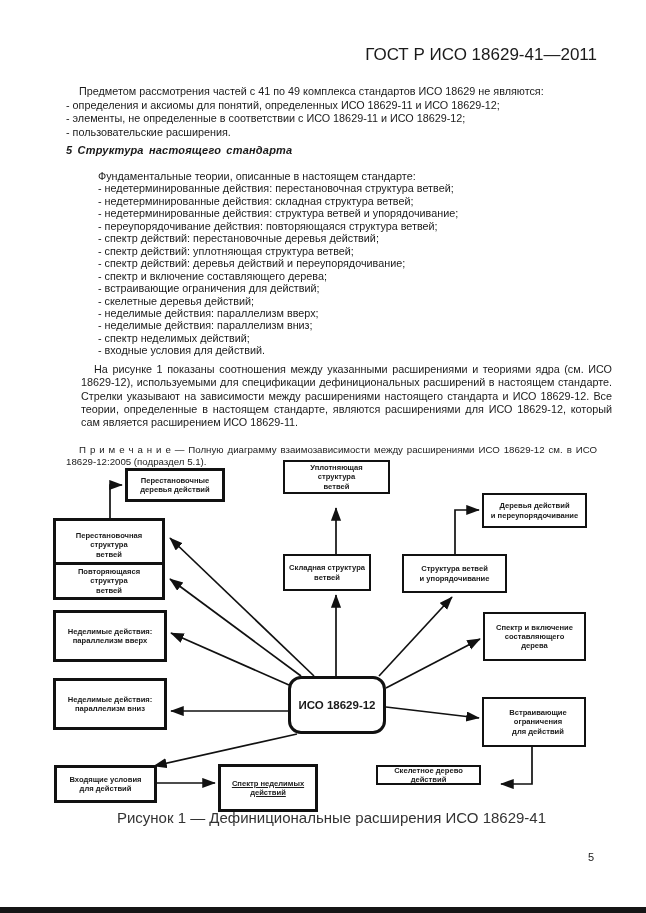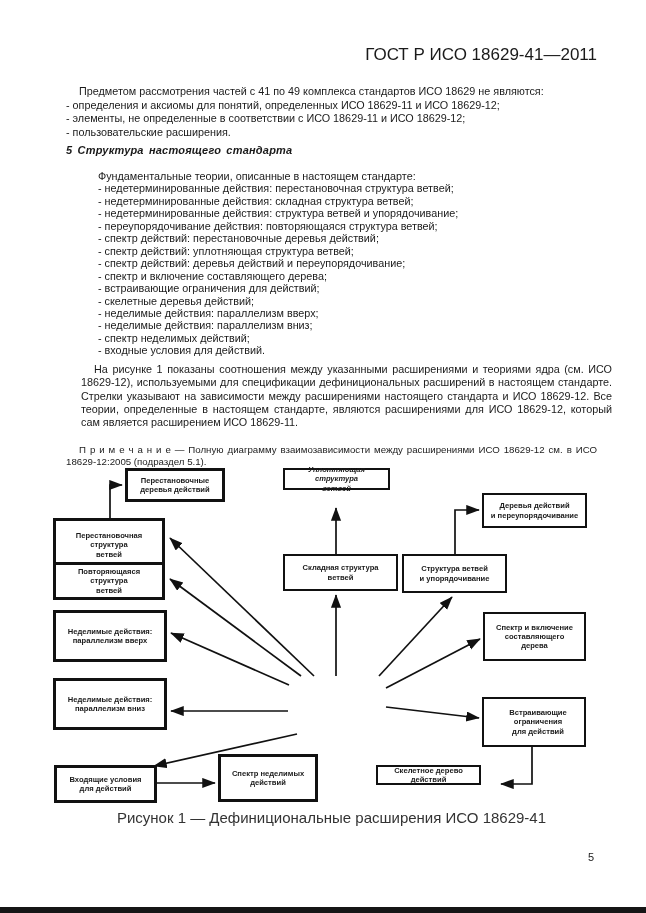--- a/index.html
+++ b/index.html
@@ -88,48 +88,49 @@
       <polyline points="110,58 110,25 122,25" marker-end="url(#ah)"></polyline>
       <line x1="386" y1="228" x2="480" y2="179" marker-end="url(#ah)"></line>
       <line x1="386" y1="247" x2="479" y2="258" marker-end="url(#ah)"></line>
       <line x1="157" y1="323" x2="215" y2="323" marker-end="url(#ah)"></line>
       <polyline points="532,287 532,324 501,324" marker-end="url(#ah)"></polyline>
     </g>
   </svg>
 
   <div class="nodebox thick" style="left:125px;top:8px;width:100px;height:34px;">Перестановочные
 деревья действий</div>
-  <div class="nodebox" style="left:283px;top:8px;width:107px;height:22px;font-style:italic;">Уплотняющая
+  <div class="nodebox" style="left:283px;top:0;width:107px;height:34px;">Уплотняющая
 структура
 ветвей</div>
   <div class="nodebox" style="left:482px;top:33px;width:105px;height:35px;">Деревья действий
 и переупорядочивание</div>
   <div class="nodebox thick" style="left:53px;top:58px;width:112px;height:54px;">Перестановочная
 структура
 ветвей</div>
   <div class="nodebox thick" style="left:53px;top:102px;width:112px;height:38px;">Повторяющаяся
 структура
 ветвей</div>
-  <div class="nodebox" style="left:283px;top:94px;width:115px;height:37px;">Складная структура
+  <div class="nodebox" style="left:283px;top:94px;width:88px;height:37px;">Складная структура
 ветвей</div>
   <div class="nodebox" style="left:402px;top:94px;width:105px;height:39px;">Структура ветвей
 и упорядочивание</div>
   <div class="nodebox thick" style="left:53px;top:150px;width:114px;height:52px;">Неделимые действия:
 параллелизм вверх</div>
   <div class="nodebox" style="left:483px;top:152px;width:103px;height:49px;">Спектр и включение
 составляющего
 дерева</div>
   <div class="nodebox thick" style="left:53px;top:218px;width:114px;height:52px;">Неделимые действия:
 параллелизм вниз</div>
+  <div class="center-node" style="left:288px;top:216px;width:98px;height:58px;">ИСО 18629-12</div>
   <div class="nodebox" style="left:482px;top:237px;width:104px;height:50px;padding-left:8px;">Встраивающие
 ограничения
 для действий</div>
   <div class="nodebox thick" style="left:54px;top:305px;width:103px;height:38px;">Входящие условия
 для действий</div>
-  <div class="nodebox thick" style="left:218px;top:294px;width:100px;height:48px;">Спектр неделимых
+  <div class="nodebox thick" style="left:218px;top:304px;width:100px;height:48px;text-decoration:underline;">Спектр неделимых
 действий</div>
   <div class="nodebox" style="left:376px;top:305px;width:105px;height:20px;">Скелетное дерево
 действий</div>
 
   <div class="fig-caption">Рисунок 1 — Дефинициональные расширения ИСО 18629-41</div>
 </div>
 
 <div class="abs page-number">5</div>
 <div class="abs bottom-bar"></div>
 

